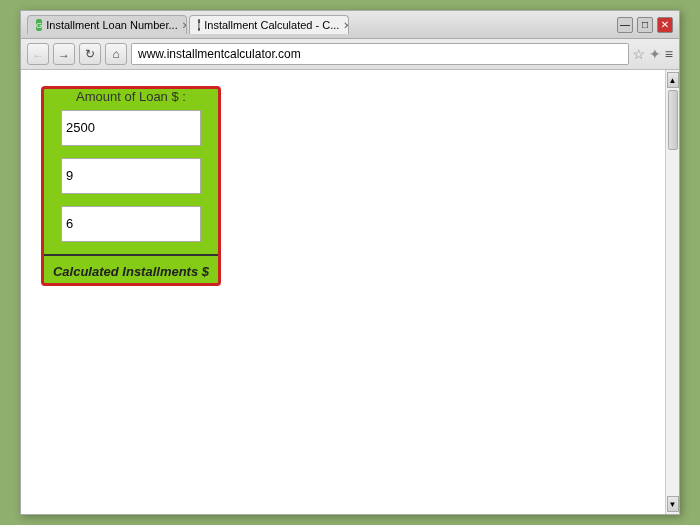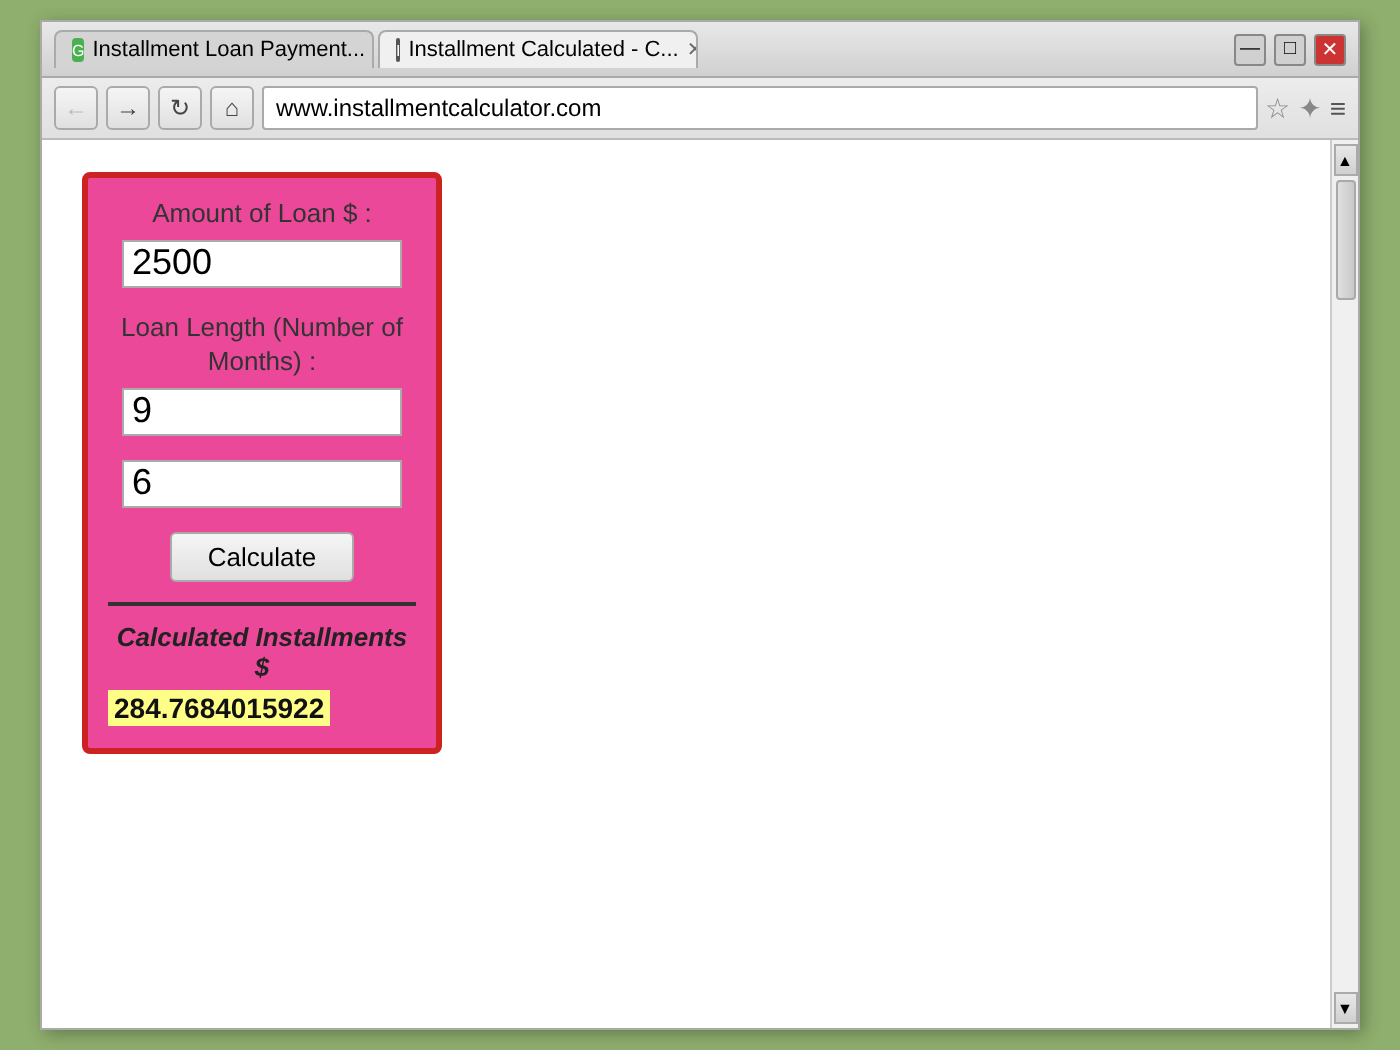--- a/index.html
+++ b/index.html
@@ -177,39 +177,39 @@
       font-size: 22px;
       font-weight: bold;
       color: #111;
       margin-bottom: 14px;
       font-family: 'Times New Roman', serif;
     }
 
     .calculator-box {
       border: 3px solid #cc2222;
       border-radius: 4px;
-      padding: 10px;
+      padding: 0;
       width: 180px;
-      background: #ec4899;
+      background: #84cc16;
     }
 
     .field-label {
       text-align: center;
       font-size: 13px;
       color: #333;
       margin-bottom: 4px;
       line-height: 1.3;
     }
 
     .calc-input {
       width: 140px;
-      height: 24px;
+      height: 36px;
       border: 1px solid #aaa;
       padding: 2px 4px;
-      font-size: 18px;
+      font-size: 13px;
       display: block;
       margin: 0 auto 12px auto;
       background: white;
     }
 
     .calc-button {
       display: block;
       margin: 6px auto 10px auto;
       padding: 4px 18px;
       background: linear-gradient(to bottom, #f5f5f5, #e0e0e0);
@@ -276,21 +276,21 @@
   </style>
 </head>
 <body>
 
 <div class="browser-window">
 
   <div class="browser-titlebar">
     <div class="tab-bar">
       <div class="tab">
         <div class="tab-favicon">G</div>
-        <span>Installment Loan Payment...</span>
+        <span>Installment Loan Number...</span>
         <span class="tab-close">✕</span>
       </div>
       <div class="tab active">
         <div class="tab-favicon" style="background:#555;">I</div>
         <span>Installment Calculated - C...</span>
         <span class="tab-close">✕</span>
       </div>
     </div>
     <div class="window-controls">
       <div class="win-btn minimize">—</div>
@@ -312,31 +312,28 @@
     </div>
   </div>
 
   <div class="browser-content">
     <div class="page-content">
 
       <div class="calculator-box">
         <div class="field-label">Amount of Loan $ :</div>
         <input class="calc-input" type="text" value="2500" style="">
 
-        <div class="field-label">Loan Length (Number of Months) :</div>
         <input class="calc-input" type="text" value="9" style="">
 
         <input class="calc-input" type="text" value="6" style="">
 
-        <button class="calc-button">Calculate</button>
 
         <hr class="divider">
 
         <div class="result-label">Calculated Installments $</div>
-        <span class="result-value">284.7684015922</span>
       </div>
     </div>
 
     <div class="scrollbar">
       <div class="scrollbar-arrow">▲</div>
       <div class="scrollbar-thumb"></div>
       <div class="scrollbar-arrow" style="margin-top:auto;">▼</div>
     </div>
   </div>
 </div>

